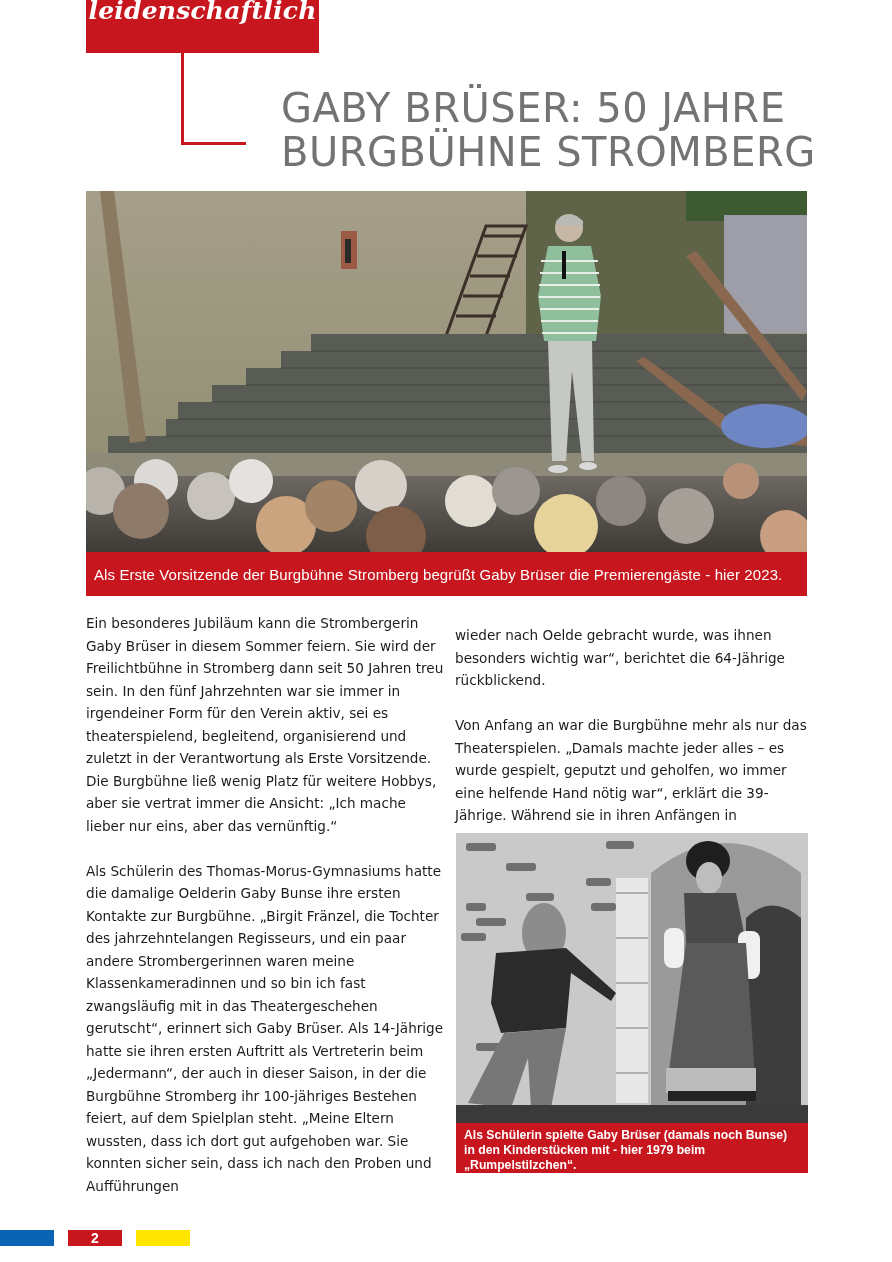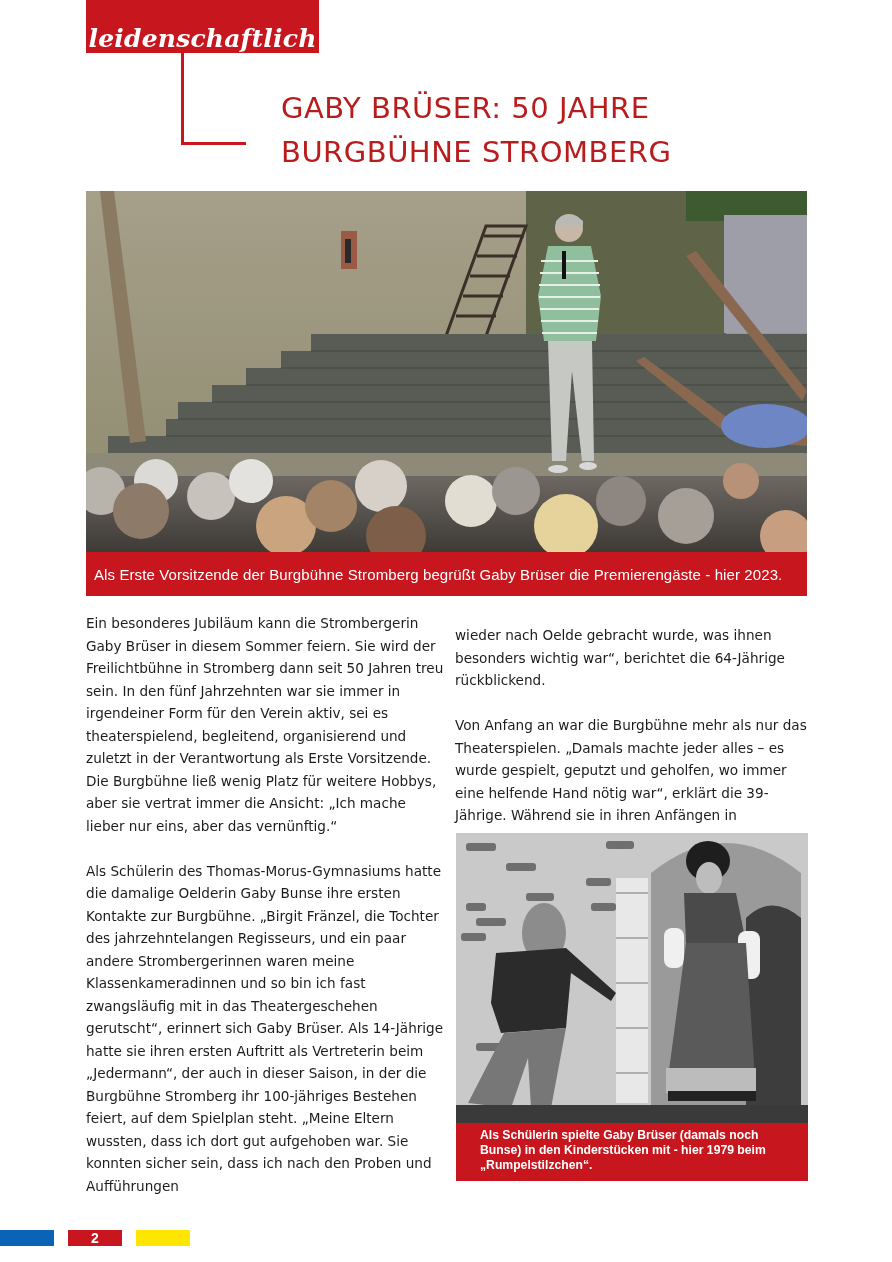--- a/index.html
+++ b/index.html
@@ -1,47 +1,47 @@
 <!DOCTYPE html>
 <html><head>
 <meta charset="utf-8">
 <style>
   html, body { margin:0; padding:0; background:#ffffff; }
   body { width:892px; height:1262px; position:relative; overflow:hidden;
          font-family:"Liberation Sans", "DejaVu Sans", sans-serif; color:#1a1a1a; }
 
   .tag { position:absolute; left:86px; top:0; width:233px; height:53px; background:#c8161e;
-         display:flex; align-items:flex-end; justify-content:center; }
+         display:flex; align-items:flex-start; justify-content:center; }
   .tag span { font-family:"DejaVu Serif", serif; font-style:italic; font-weight:bold;
               color:#fff; font-size:25px; letter-spacing:0.2px; margin-top:-4px; }
   .bracket { position:absolute; left:181px; top:53px; width:62px; height:89px;
              border-left:3px solid #c8161e; border-bottom:3px solid #c8161e; }
 
   .headline { position:absolute; left:281px; top:86px; width:560px; margin:0;
-              font-family:"DejaVu Sans", sans-serif; font-weight:normal; font-size:29px;
-              line-height:44px; color:#b91c1c; letter-spacing:0.5px; }
+              font-family:"DejaVu Sans", sans-serif; font-weight:normal; font-size:40px;
+              line-height:44px; color:#737373; letter-spacing:0.5px; }
   .headline span { display:block; }
 
   
   .photo-main { position:absolute; left:86px; top:191px; width:721px; height:361px; overflow:hidden;
                 background:#8a8778; }
   .caption-main { position:absolute; left:86px; top:552px; width:721px; height:44px; background:#c8161e;
                   color:#fff; font-size:15px; display:flex; align-items:center; padding-left:8px;
                   box-sizing:border-box; letter-spacing:0.1px; }
 
   .col { position:absolute; font-family:"DejaVu Sans", sans-serif; font-size:13.6px; line-height:22.5px;
          color:#1c1c1c; margin:0; }
   .col p { margin:0 0 22.5px 0; white-space:pre-line; }
   .col1 { left:86px; top:612px; width:360px; }
   .col2 { left:455px; top:612px; width:360px;margin-top:12px; }
 
   .photo-old { position:absolute; left:456px; top:833px; width:352px; height:290px; overflow:hidden;
                background:#bdbdbd; }
-  .caption-old { position:absolute; left:456px; top:1123px; width:352px; height:58px; background:#c8161e;
-                 color:#fff; font-size:12.2px; line-height:15px; padding:5px 8px 0 24px; box-sizing:border-box;
+  .caption-old { position:absolute; left:456px; top:1123px; width:352px; height:50px; background:#c8161e;
+                 color:#fff; font-size:12.2px; line-height:15px; padding:5px 8px 0 8px; box-sizing:border-box;
                  font-weight:bold; }
 
   .footer-bar { position:absolute; top:1230px; height:16px; }
   .bar-blue { left:0; width:54px; background:#0a63b4; }
   .bar-red { left:68px; width:54px; background:#c8161e; color:#fff; font-weight:bold; font-size:14px;
              display:flex; align-items:center; justify-content:center; }
   .bar-yellow { left:136px; width:54px; background:#ffe600; }
 </style>
 </head>
 <body>

